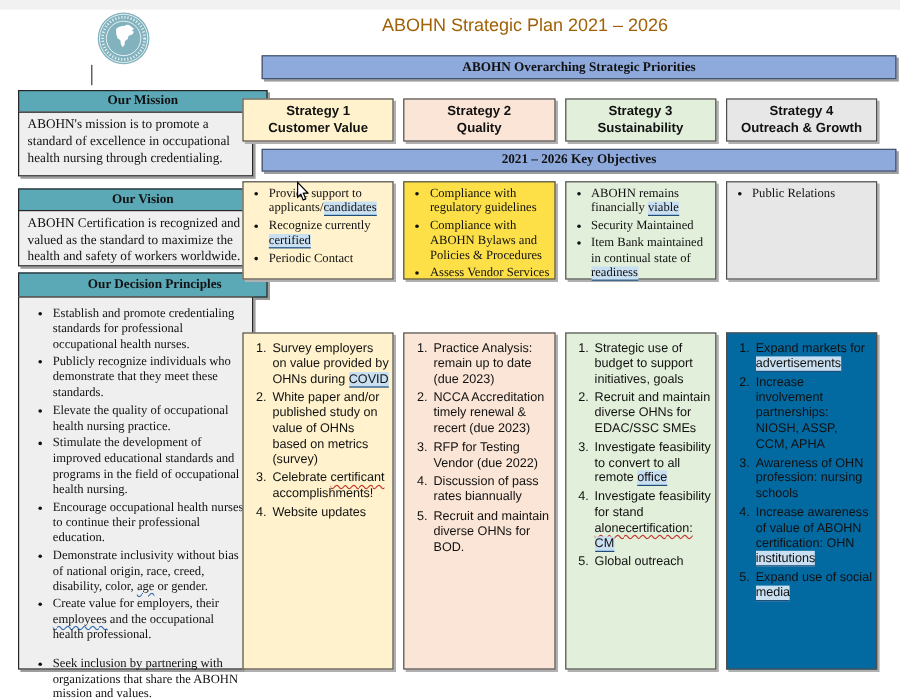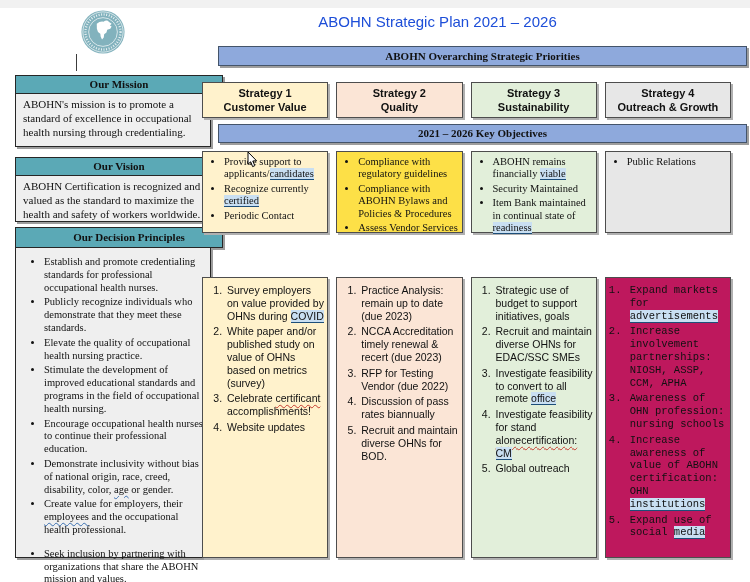--- a/index.html
+++ b/index.html
@@ -1,20 +1,20 @@
 <!DOCTYPE html>
 <html><head>
 <meta charset="utf-8">
 <style>
   html,body{margin:0;padding:0;background:#ffffff;}
   .page{position:relative;width:750px;height:582px;background:#fff;overflow:hidden;
         font-family:"Liberation Serif","DejaVu Serif",serif;color:#111;}
   .top-strip{position:absolute;left:0;top:0;width:750px;height:8px;background:#f1f1f1;}
   .doc-title{position:absolute;left:125px;right:0;top:13px;text-align:center;
-        font-family:"Liberation Sans","DejaVu Sans",sans-serif;font-size:15px;color:#1d4ed8;}
+        font-family:"Liberation Sans","DejaVu Sans",sans-serif;font-size:15px;color:#a16207;}
   .logo{position:absolute;left:80px;top:9px;width:46px;height:46px;}
   .caret{position:absolute;left:76px;top:54px;width:1.4px;height:17px;background:#3c3c3c;}
 
   
   .side-header{position:absolute;left:15px;width:208px;box-sizing:border-box;
         background:#5BA9B6;border:1px solid #262626;box-shadow:2px 2px 0 #9d9d9d;
         text-align:center;font-weight:bold;font-size:11px;}
   .side-body{position:absolute;left:15px;width:196px;box-sizing:border-box;
         background:#EFEFEF;border:1px solid #262626;box-shadow:2px 2px 0 #9d9d9d;
         padding:4px 7px;font-size:10.5px;line-height:1.22;}
@@ -169,21 +169,21 @@
     </div>
     <div class="col init" style="background: rgb(226, 239, 218);">
       <ol>
           <li><span class="seg-p">Strategic use of budget to support initiatives, goals</span></li>
           <li><span class="seg-p">Recruit and maintain diverse OHNs for EDAC/SSC SMEs</span></li>
           <li><span class="seg-p">Investigate feasibility to convert to all remote </span><span class="seg-hl">office</span></li>
           <li><span class="seg-p">Investigate feasibility for stand </span><span class="seg-wr">alonecertification:</span><span class="seg-p"> </span><span class="seg-hl">CM</span></li>
           <li><span class="seg-p">Global outreach</span></li>
         </ol>
     </div>
-    <div class="col init" style="background: #be185d; font-family: Liberation Mono, monospace;">
+    <div class="col init" style="background: #0369a1;">
       <ol>
           <li><span class="seg-p">Expand markets for </span><span class="seg-hl">advertisements</span></li>
           <li><span class="seg-p">Increase involvement partnerships: NIOSH, ASSP, CCM, APHA</span></li>
           <li><span class="seg-p">Awareness of OHN profession: nursing schools</span></li>
           <li><span class="seg-p">Increase awareness of value of ABOHN certification: OHN </span><span class="seg-hl">institutions</span></li>
           <li><span class="seg-p">Expand use of social </span><span class="seg-hl">media</span></li>
         </ol>
     </div>
   </div>
 

